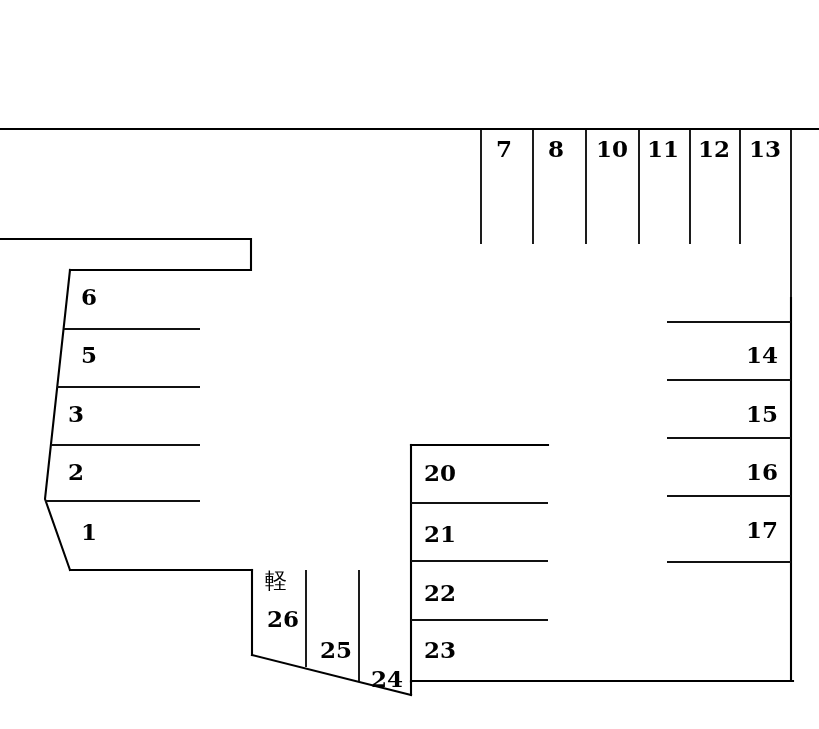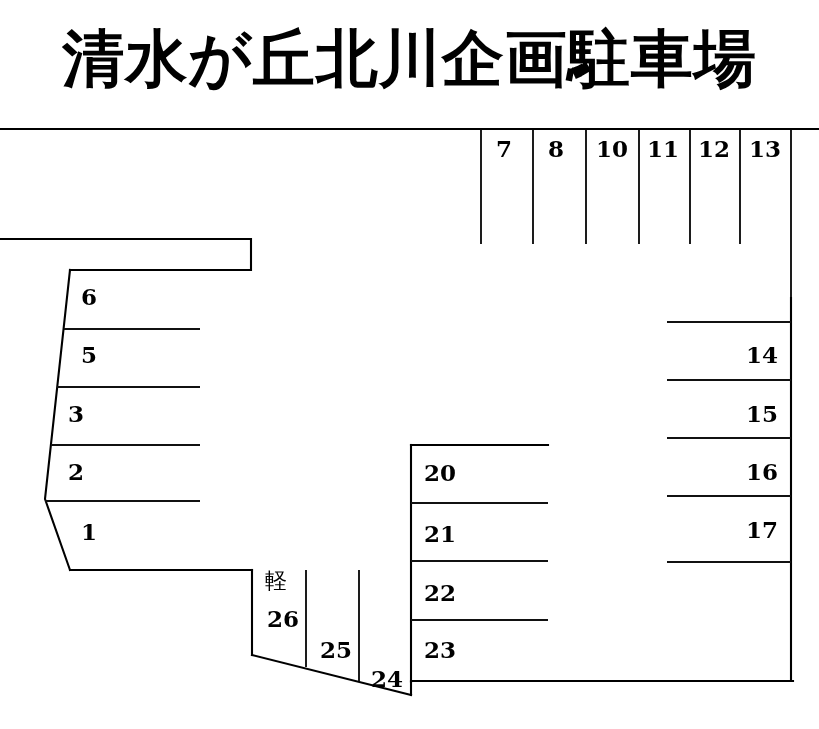--- a/index.html
+++ b/index.html
@@ -69,21 +69,20 @@
     font-family: "DejaVu Sans", "Liberation Sans", sans-serif;
     font-weight: normal;
     fill: #000000;
   }
 </style>
 </head>
 <body>
 
 <div id="page">
 
-  <div id="site-title">清水が丘北川企画駐車場</div>
 
   <div id="map-wrap">
     <svg id="lot-map" viewBox="0 0 819 611" xmlns="http://www.w3.org/2000/svg">
 
       <g>
         <path class="lot-line" d="M 1 11 L 818 11"></path>
       </g>
 
       <g>
         <path class="lot-line-thin" d="M 481 12 L 481 126"></path>

